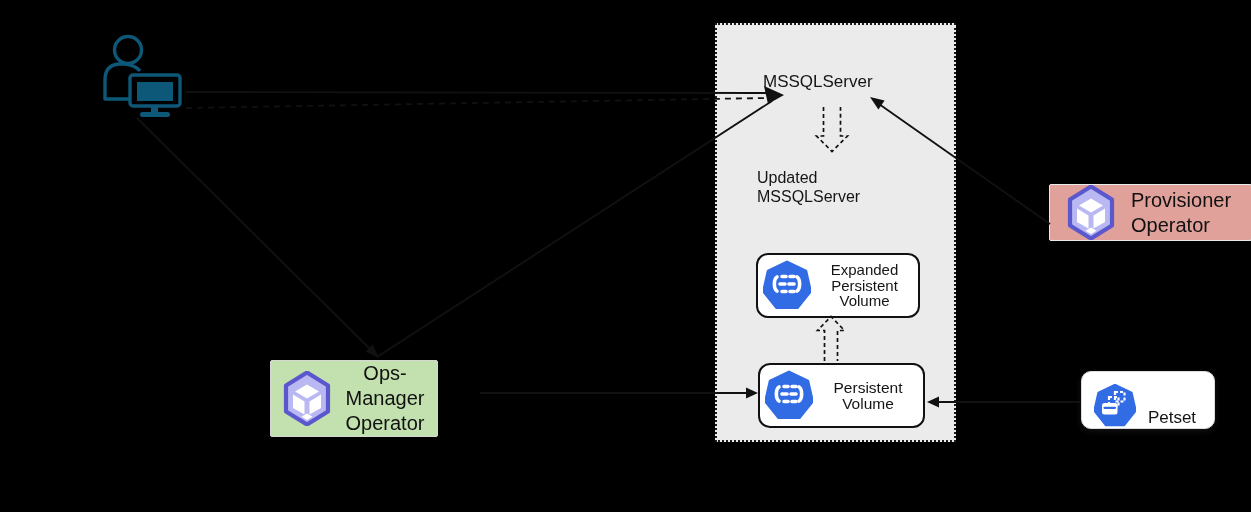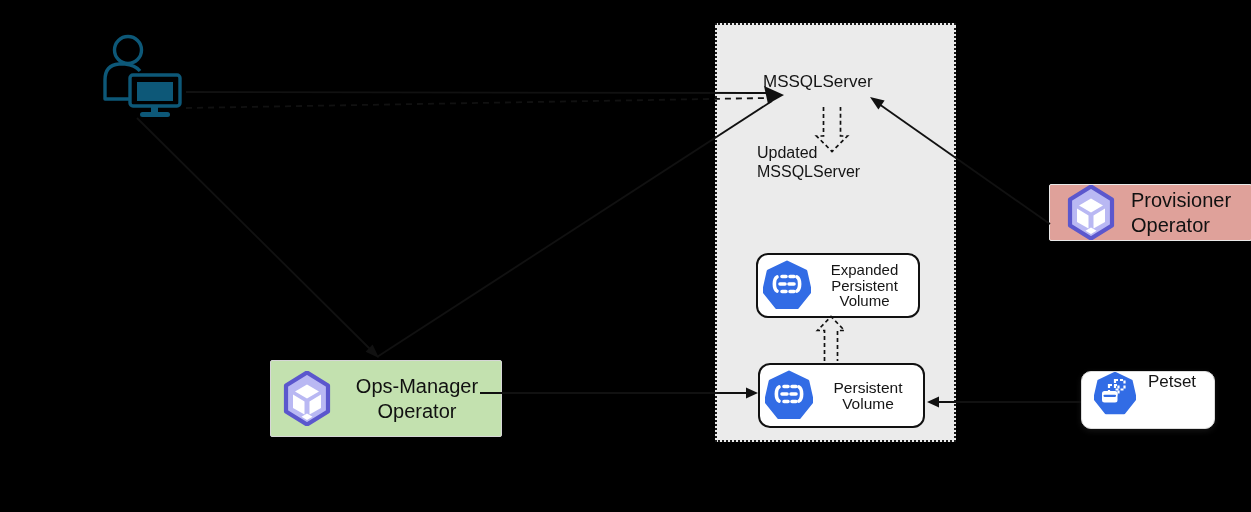--- a/index.html
+++ b/index.html
@@ -13,46 +13,46 @@
   
   .panel{
     left:715px;top:23px;width:241px;height:419px;
     box-sizing:border-box;
     background:#ebebeb;
     border:2px dotted #1b1b1b;
     z-index:1;
   }
   .panel-label{z-index:2;text-align:left;}
   .lbl-mssql{left:763px;top:72px;width:162px;font-size:17px;}
-  .lbl-updated{left:757px;top:143px;width:158px;font-size:16px;line-height:19px;}
+  .lbl-updated{left:757px;top:168px;width:158px;font-size:16px;line-height:19px;}
   
   .resbox{
     box-sizing:border-box;background:#ffffff;border:2px solid #111;
     border-radius:12px;z-index:2;display:flex;align-items:center;
   }
   .resbox .icon-wrap{flex:0 0 auto;margin-left:5px;display:flex;}
   .resbox .res-text{flex:1;text-align:center;font-size:15px;line-height:15.5px;padding-right:0;}
   .box-expanded{left:756px;top:253px;width:164px;height:65px;}
   .box-pv{left:758px;top:363px;width:167px;height:65px;}
   
   .opbox{
     box-sizing:border-box;z-index:2;display:flex;align-items:center;
     border:1px solid #d6d6d6;border-radius:2px;
   }
   .opbox .op-text{flex:1;text-align:center;font-size:20px;line-height:25px;color:#111;}
-  .box-opsmanager{left:270px;top:360px;width:232px;height:77px;background:#c3e1af;justify-content:flex-end;}
+  .box-opsmanager{left:270px;top:360px;width:168px;height:77px;background:#c3e1af;justify-content:flex-end;}
   .box-provisioner{left:1049px;top:184px;width:203px;height:57px;background:#dfa19a;border-color:#e9e9e9;}
   .box-provisioner .op-text{text-align:left;padding-left:14px;}
   .box-provisioner .icon-wrap{margin-left:15px;display:flex;}
   .box-opsmanager .icon-wrap{margin-left:10px;display:flex;}
   
   .box-petset{
     left:1081px;top:371px;width:132px;height:56px;background:#fff;
     border:1px solid #dcdcdc;border-radius:10px;z-index:2;
-    display:flex;align-items:flex-start;box-shadow:0 2px 6px rgba(40,40,40,0.55);
+    display:flex;align-items:flex-end;box-shadow:0 2px 6px rgba(40,40,40,0.55);
   }
   .box-petset .icon-wrap{margin-left:12px;display:flex;}
   .box-petset .pet-text{flex:1;text-align:center;font-size:17px;padding-right:6px;}
   .person{left:96px;top:28px;z-index:2;}
   .arrows{left:0;top:0;z-index:3;pointer-events:none;}
 </style>
 </head>
 <body>
 
 <div class="canvas">

